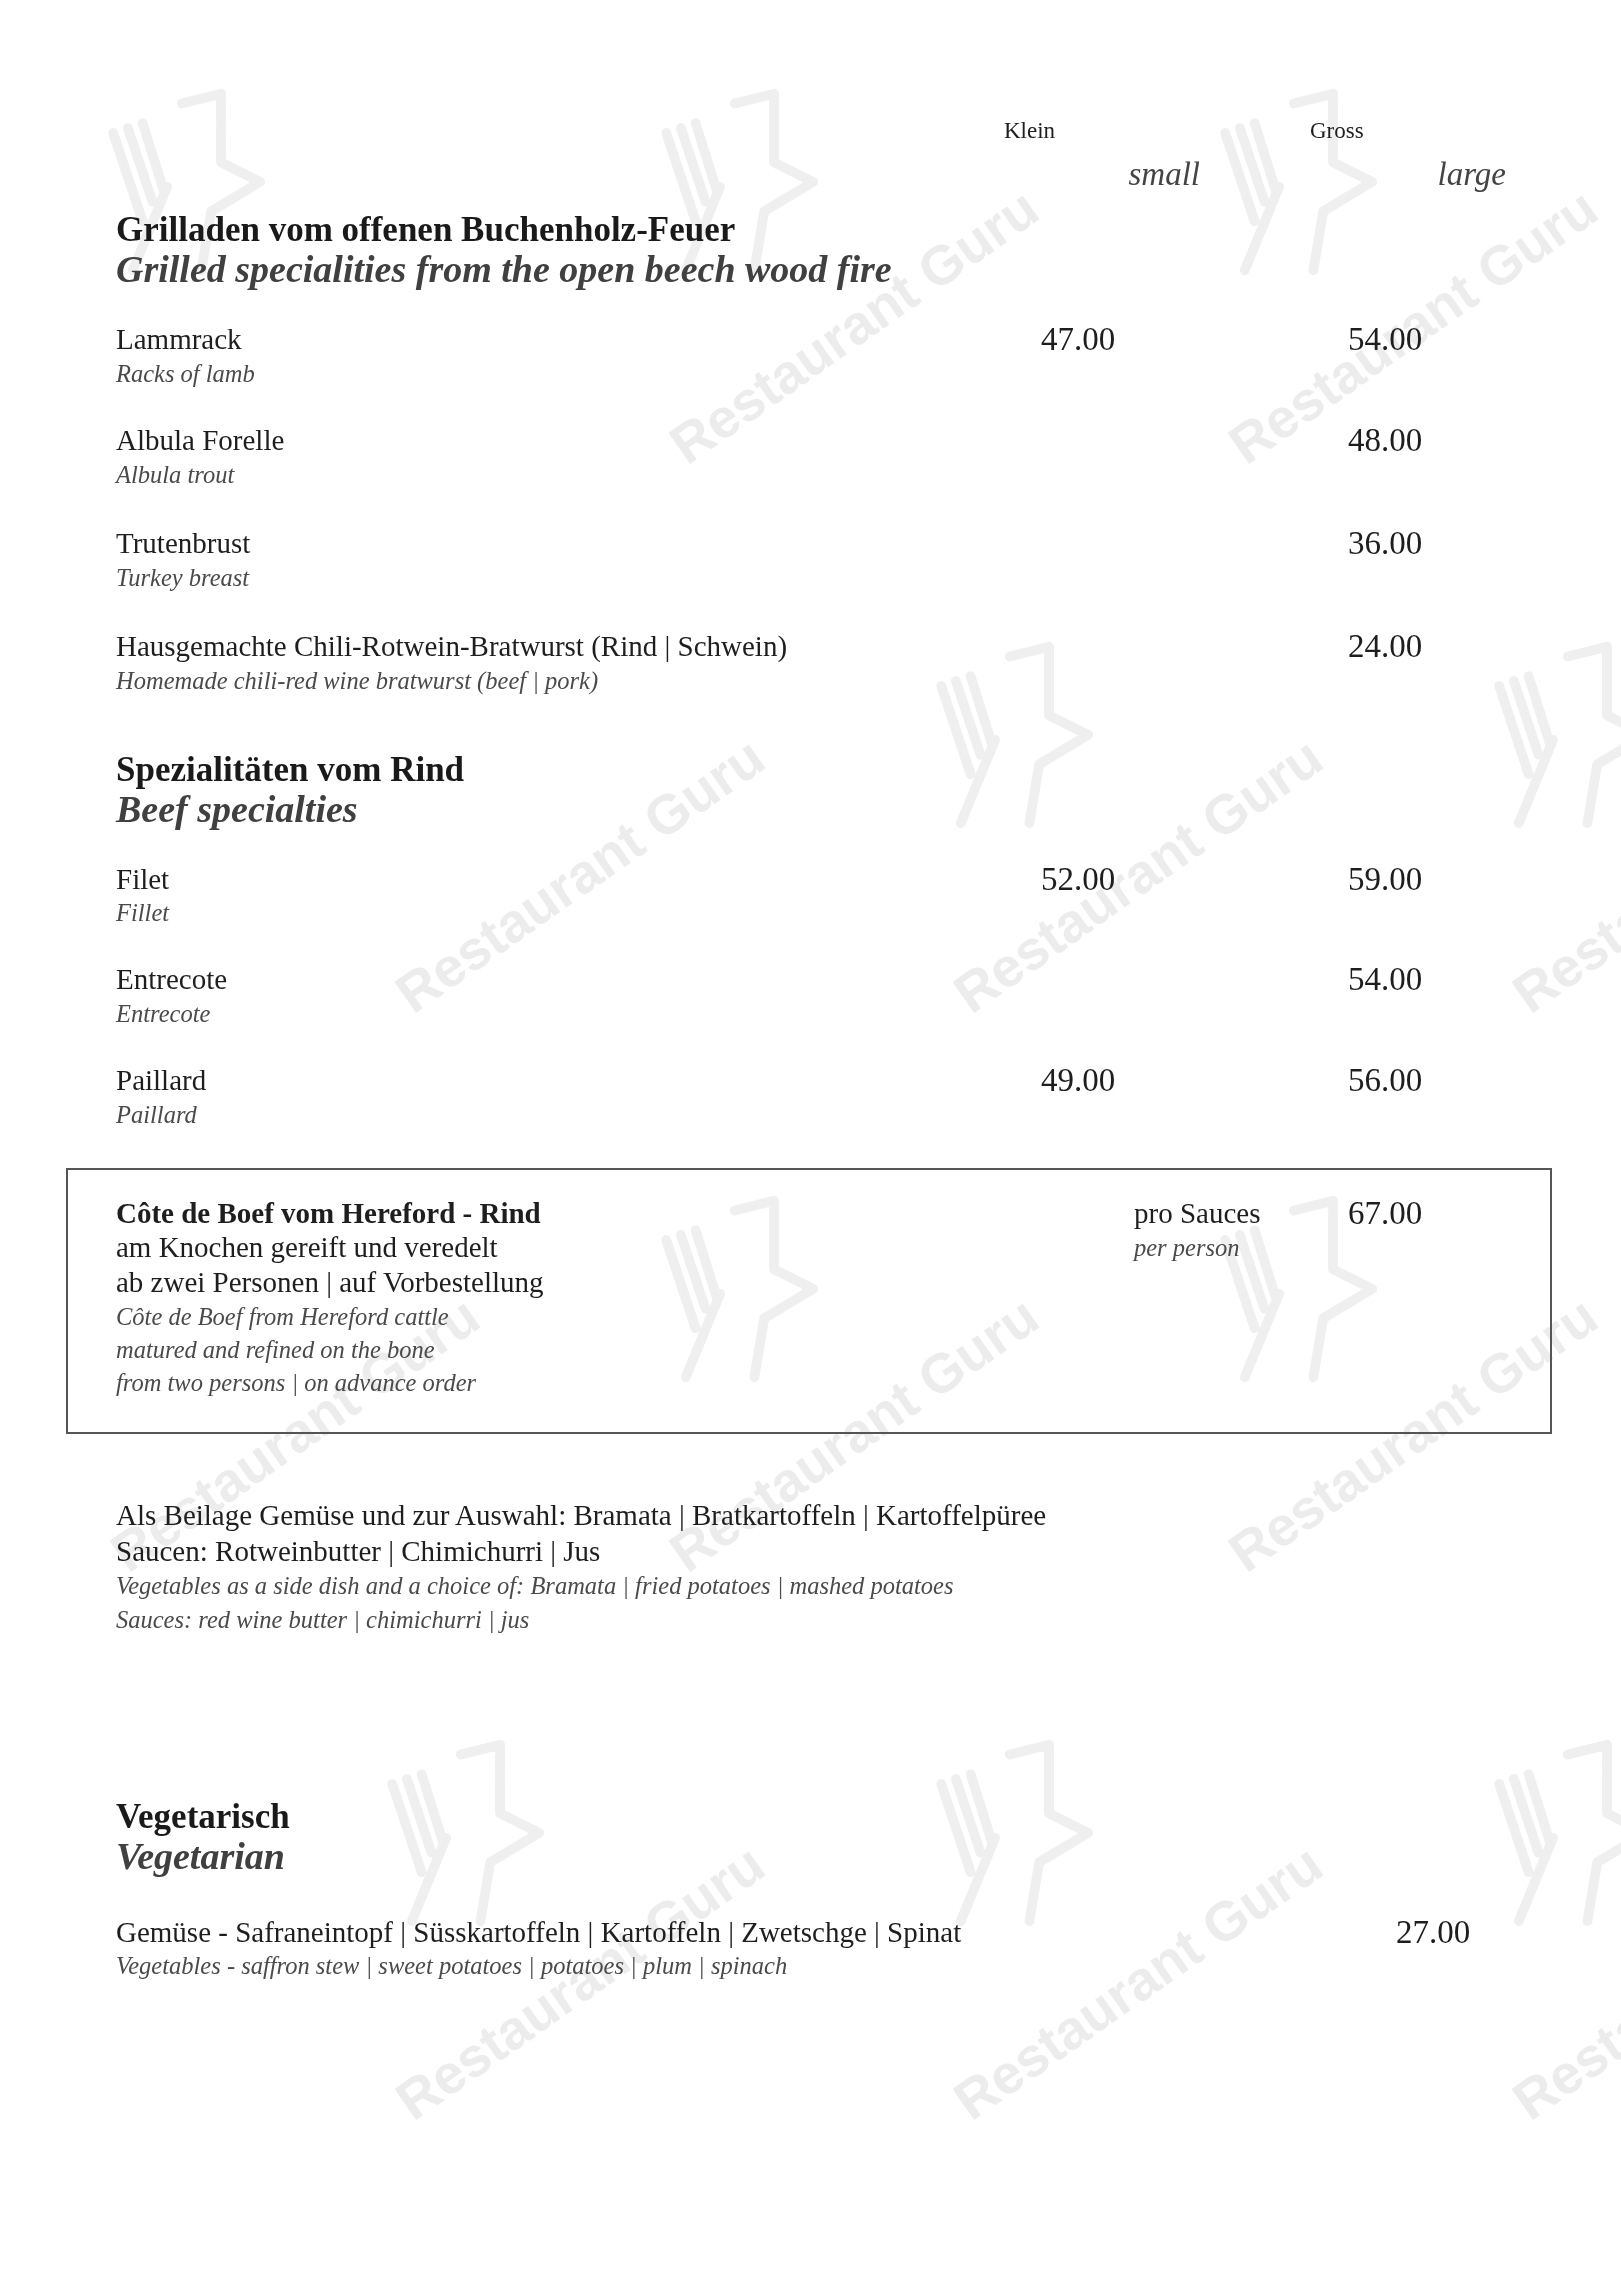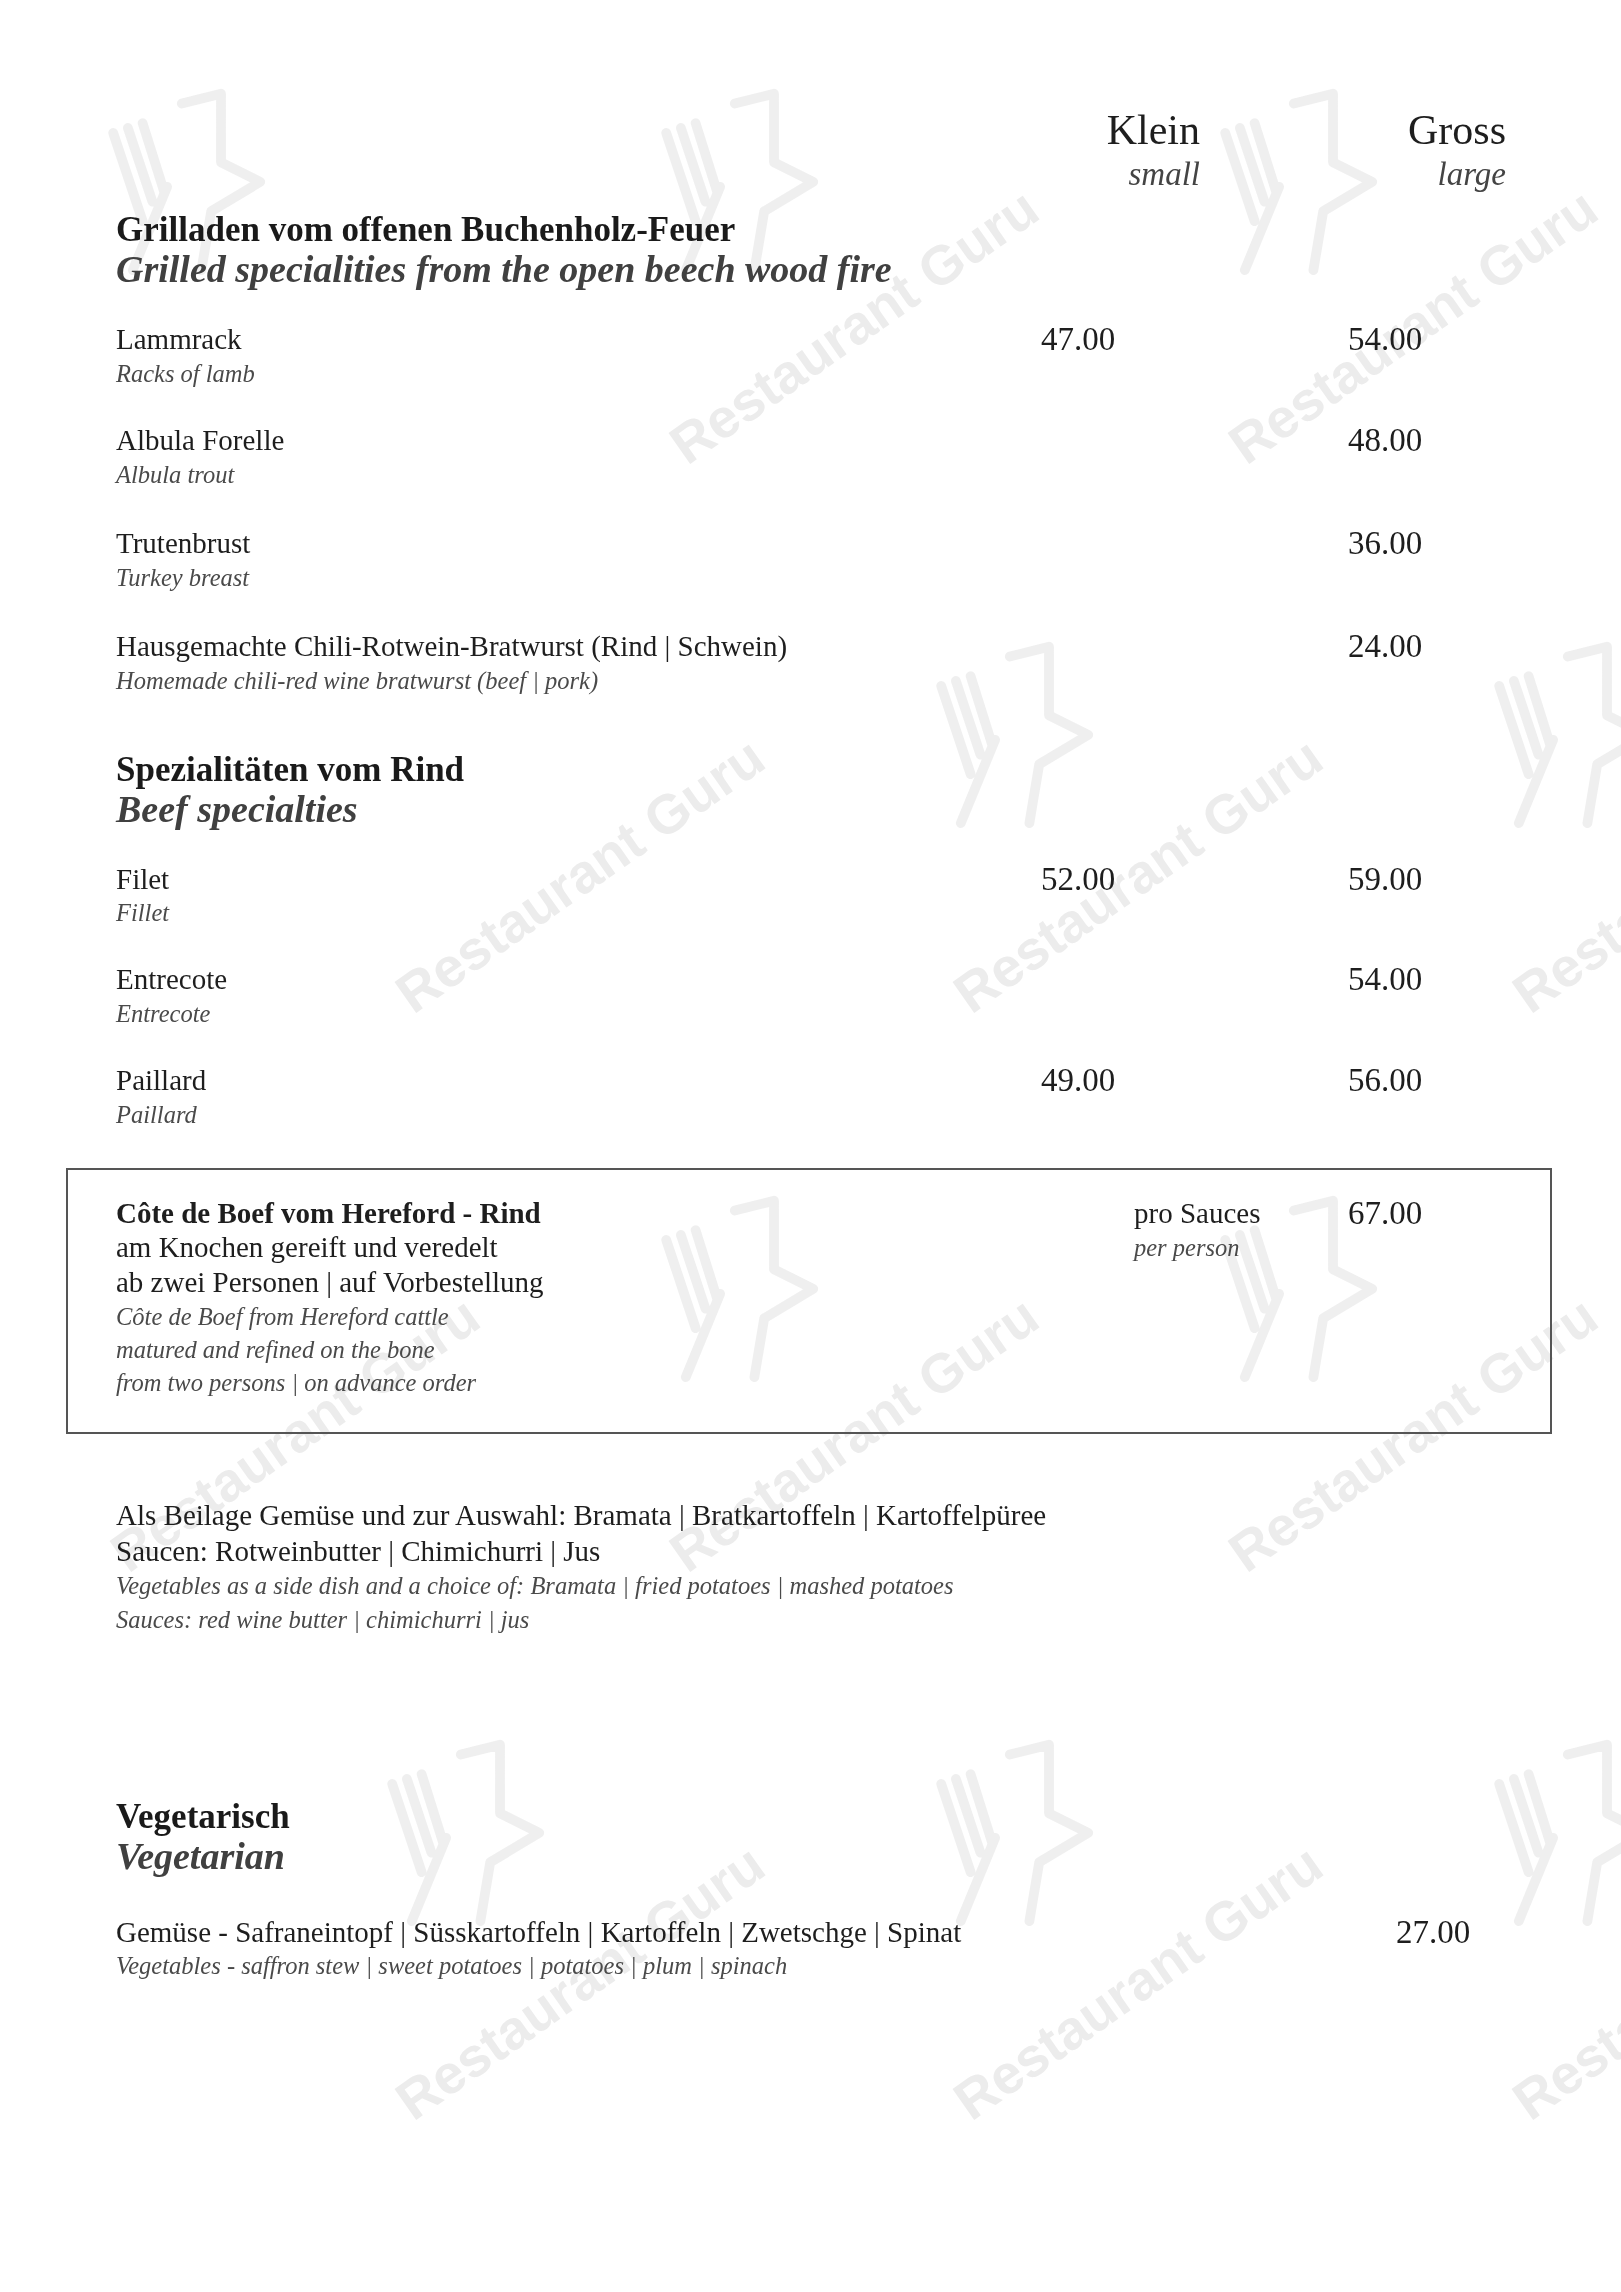--- a/index.html
+++ b/index.html
@@ -8,21 +8,21 @@
     background: #ffffff;
     font-family: "Liberation Serif", "DejaVu Serif", serif;
     color: #1c1c1c;
   }
   .abs { position: absolute; white-space: nowrap; }
   .de { font-size: 29px; line-height: 33px; color: #1e1e1e; }
   .en { font-size: 24.5px; line-height: 29px; font-style: italic; color: #4a4a4a; }
   .h1 { font-size: 35px; line-height: 39px; font-weight: bold; color: #1a1a1a; }
   .h1en { font-size: 38px; line-height: 35px; font-style: italic; font-weight: bold; color: #404040; }
   .price { font-size: 33px; line-height: 33px; color: #1e1e1e; text-align: left; width: 157px; }
-  .col-hdr { font-size: 42px; line-height: 39px; color: #1e1e1e; text-align: right; width: 196px; }
+  .col-hdr { font-size: 23px; line-height: 39px; color: #1e1e1e; width: 196px; }
   .col-hdr-en { font-size: 33px; line-height: 39px; font-style: italic; color: #444; text-align: right; width: 196px; }
   .box {
     position: absolute; left: 66px; top: 1168px; width: 1486px; height: 266px;
     border: 2px solid #555; box-sizing: border-box;
   }
   .bold { font-weight: bold; }
   .wm {
     position: absolute; color: #ececec; font-family: "Liberation Sans", sans-serif;
     font-size: 55px; font-weight: bold; transform: rotate(-35deg); white-space: nowrap;
   }

